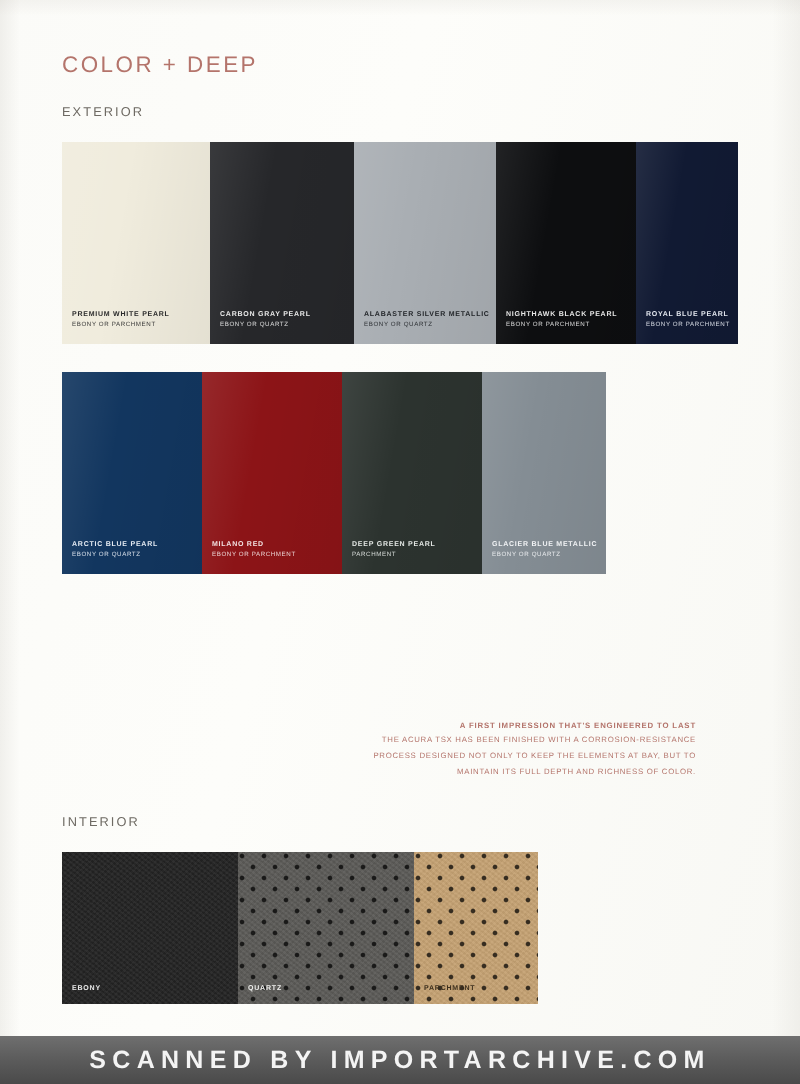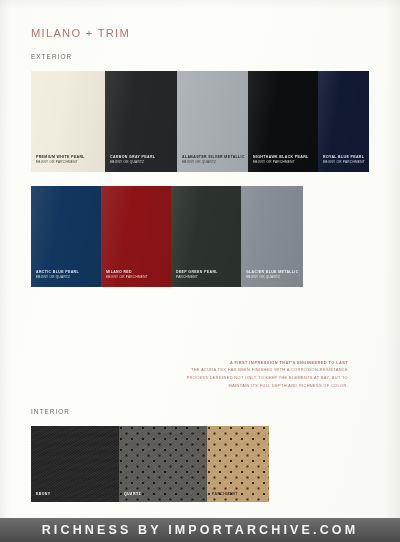--- a/index.html
+++ b/index.html
@@ -164,21 +164,21 @@
     font-weight:bold;
     white-space:nowrap;
   }
 </style>
 </head>
 <body>
 
 <div id="page">
   <div id="sheet"></div>
 
-  <div id="title">MILANO + TRIM</div>
+  <div id="title">COLOR + DEEP</div>
 
   <div class="section-label" id="exterior-label">EXTERIOR</div>
 
   <div class="swatch-row" id="ext-row-1">
       <div class="swatch" style="width: 74px; background: rgb(240, 236, 221);">
         <div class="swatch-sheen"></div>
         <div class="swatch-caption" style="color: rgb(43, 43, 43);">
           <span class="swatch-name">PREMIUM WHITE PEARL</span>
           <span class="swatch-trim">EBONY OR PARCHMENT</span>
         </div>
@@ -266,14 +266,14 @@
       </div>
       <div class="int-swatch" style="width: 62px; background: rgb(197, 162, 115);">
         <div class="grain"></div>
         <div class="perf" style="background-image: radial-gradient(circle at 2px 2px, rgba(0, 0, 0, 0.72) 0.9px, rgba(0, 0, 0, 0) 1.4px), radial-gradient(circle at 2px 2px, rgba(0, 0, 0, 0.72) 0.9px, rgba(0, 0, 0, 0) 1.4px); background-size: 11px 11px, 11px 11px; background-position: 0px 0px, 5.5px 5.5px;"></div>
         <div class="int-caption" style="color: rgb(59, 46, 28);">PARCHMENT</div>
       </div>
     </div>
 </div>
 
 <div id="footer">
-  <div id="footer-text">RICHNESS BY IMPORTARCHIVE.COM</div>
+  <div id="footer-text">SCANNED BY IMPORTARCHIVE.COM</div>
 </div>
 
 </body></html>

